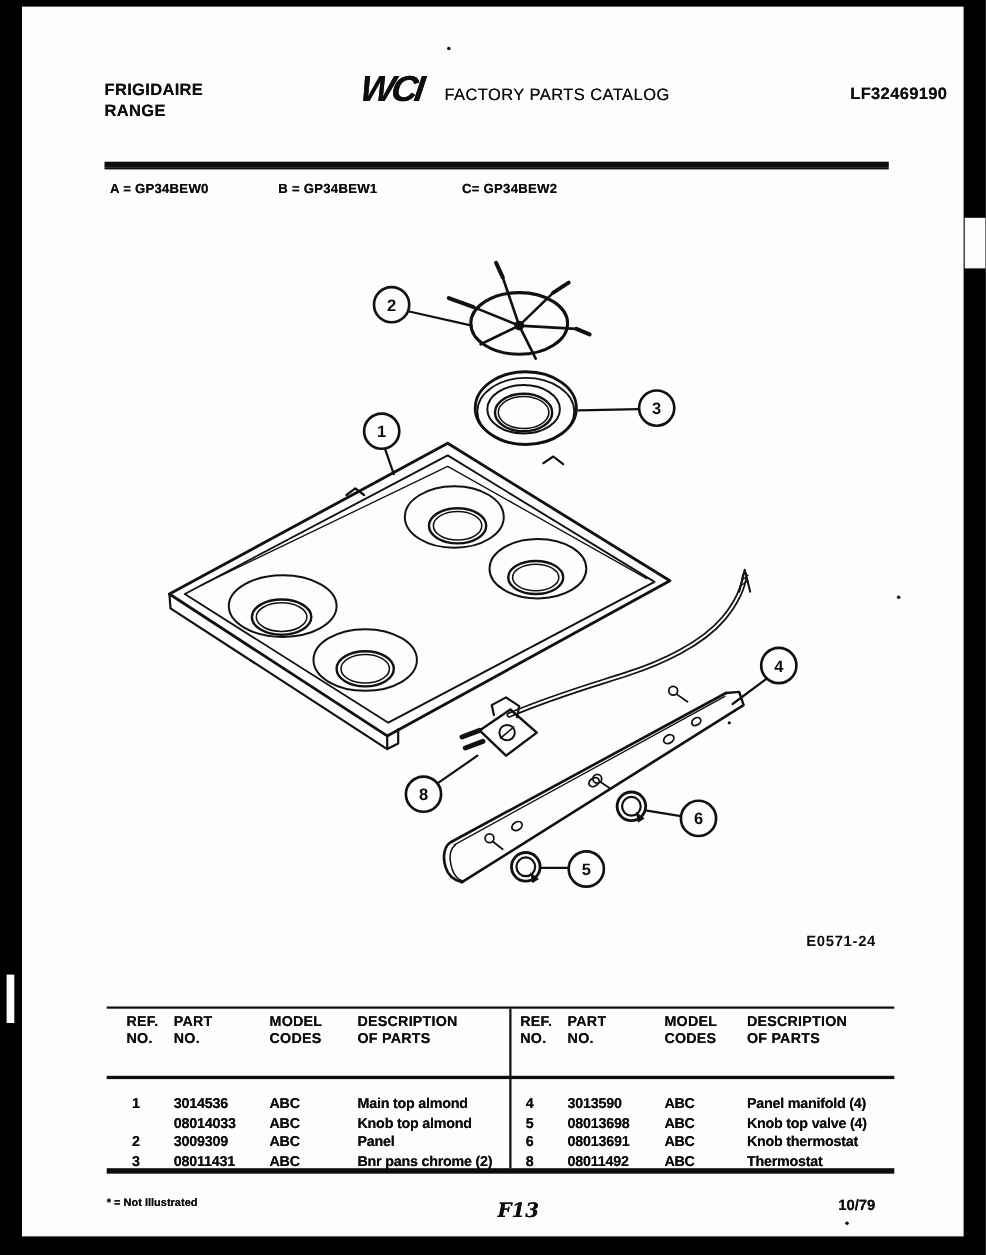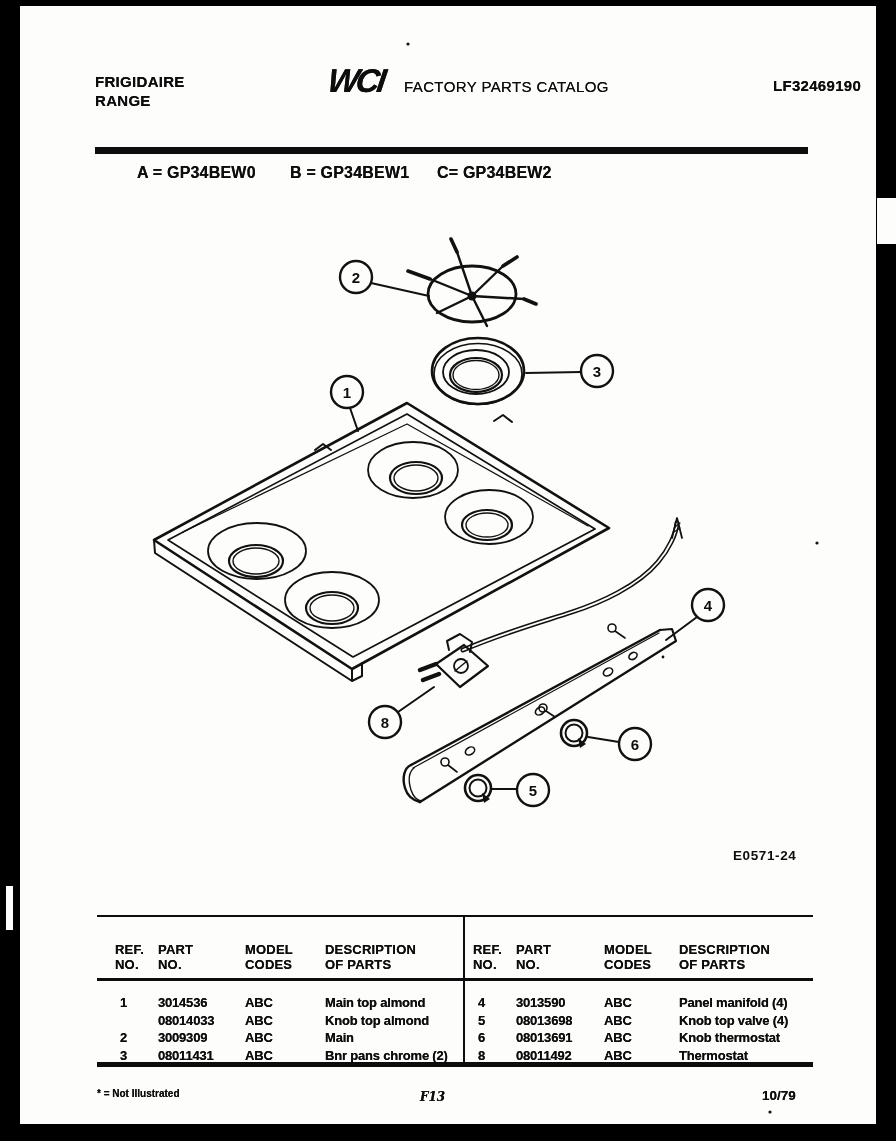--- a/index.html
+++ b/index.html
@@ -9,44 +9,44 @@
   .paper { position:absolute; left:20px; top:6px; width:856px; height:1118px; background:#fdfdfb; }
   .artifact { position:absolute; background:#fdfdfb; }
   .ink { color:#0d0d0d; text-shadow:0 0 0.6px rgba(0,0,0,.85); }
   .abs { position:absolute; }
 
   .brand { left:95px; top:72px; font-size:15px; font-weight:bold; line-height:19px; letter-spacing:.3px; }
   .logo { left:328px; top:62px; font-size:33px; font-weight:bold; font-style:italic; letter-spacing:-3px; transform:skewX(-8deg); }
   .cat-title { left:404px; top:78px; font-size:15px; font-weight:normal; letter-spacing:.4px; }
   .doc-num { left:752px; top:77px; font-size:15px; font-weight:bold; letter-spacing:.3px;margin-left:21px; }
   .head-rule { left:95px; top:147px; width:713px; height:4px; border-top:5px solid #0d0d0d; border-bottom:2px solid #0d0d0d; }
-  .models { top:164px; font-size:16px; font-weight:bold; letter-spacing:.2px;margin-left:37px; }
-  .model-a { left:100px; } .model-b { left:253px;text-align:center; } .model-c { left:400px; }
+  .models { top:164px; font-size:12px; font-weight:bold; letter-spacing:.2px; }
+  .model-a { left:100px; } .model-b { left:253px;text-align:center; } .model-c { left:420px; }
 
   svg.diagram { position:absolute; left:0; top:0; width:896px; height:1141px; pointer-events:none; }
   svg.diagram * { vector-effect:non-scaling-stroke; }
   .co-num { font:bold 15px "Liberation Sans", sans-serif; fill:#0d0d0d; }
   .plate { font:bold 13.5px "Liberation Sans", sans-serif; fill:#0d0d0d; letter-spacing:.6px; }
 
   .table-wrap { left:97px; top:915px; width:716px; height:152px; border-top:2px solid #0d0d0d; border-bottom:5px solid #0d0d0d; }
   .t-divider { position:absolute; left:366px; top:0; bottom:0; width:2px; background:#0d0d0d; }
   .t-headrule { position:absolute; left:0; right:0; top:61px; height:3px; background:#0d0d0d; }
   .half { position:absolute; top:0; bottom:0; }
   .half-left { left:0; width:364px; }
   .half-right { left:368px; width:348px; }
   .hdr, .rows { display:grid; position:absolute; left:0; right:0; }
   .half-left .hdr, .half-left .rows { grid-template-columns:43px 87px 80px auto; padding-left:18px; }
   .half-right .hdr, .half-right .rows { grid-template-columns:43px 88px 75px auto; padding-left:8px; }
-  .hdr { top:25px; font-size:13px; font-weight:bold; line-height:15px; letter-spacing:.2px; }
+  .hdr { top:4px; font-size:13px; font-weight:bold; line-height:15px; letter-spacing:.2px; }
   .rows { top:77px; font-size:13px; font-weight:bold; line-height:17.5px; letter-spacing:-.2px; }
   .rows > div { white-space:nowrap; }
   .cell-ref { padding-left:5px; }
 
   .foot-note { left:97px; top:1088px; font-size:10px; font-weight:bold; }
-  .foot-page { left:420px; top:1090px; width:70px; text-align:left; font-family:"DejaVu Serif", serif; font-style:italic; font-weight:bold; font-size:12px; }
+  .foot-page { left:420px; top:1090px; width:70px; text-align:right; font-family:"DejaVu Serif", serif; font-style:italic; font-weight:bold; font-size:18px; }
   .foot-date { left:762px; top:1088px; font-size:13.5px; font-weight:bold; }
 </style>
 </head>
 <body>
 
 <div class="stage">
   <div class="paper"></div>
   <div class="artifact" style="left:25px;top:8px;width:22px;height:5px;"></div>
   <div class="artifact" style="left:877px;top:198px;width:19px;height:46px;"></div>
   <div class="artifact" style="left:6px;top:886px;width:7px;height:44px;"></div>
@@ -235,21 +235,21 @@
         <div>Main top almond</div>
 
         <div class="cell-ref"></div>
         <div>08014033</div>
         <div>ABC</div>
         <div>Knob top almond</div>
 
         <div class="cell-ref">2</div>
         <div>3009309</div>
         <div>ABC</div>
-        <div>Main</div>
+        <div>Panel</div>
 
         <div class="cell-ref">3</div>
         <div>08011431</div>
         <div>ABC</div>
         <div>Bnr pans chrome (2)</div>
       </div>
     </div>
 
     <div class="half half-right">
       <div class="hdr">

